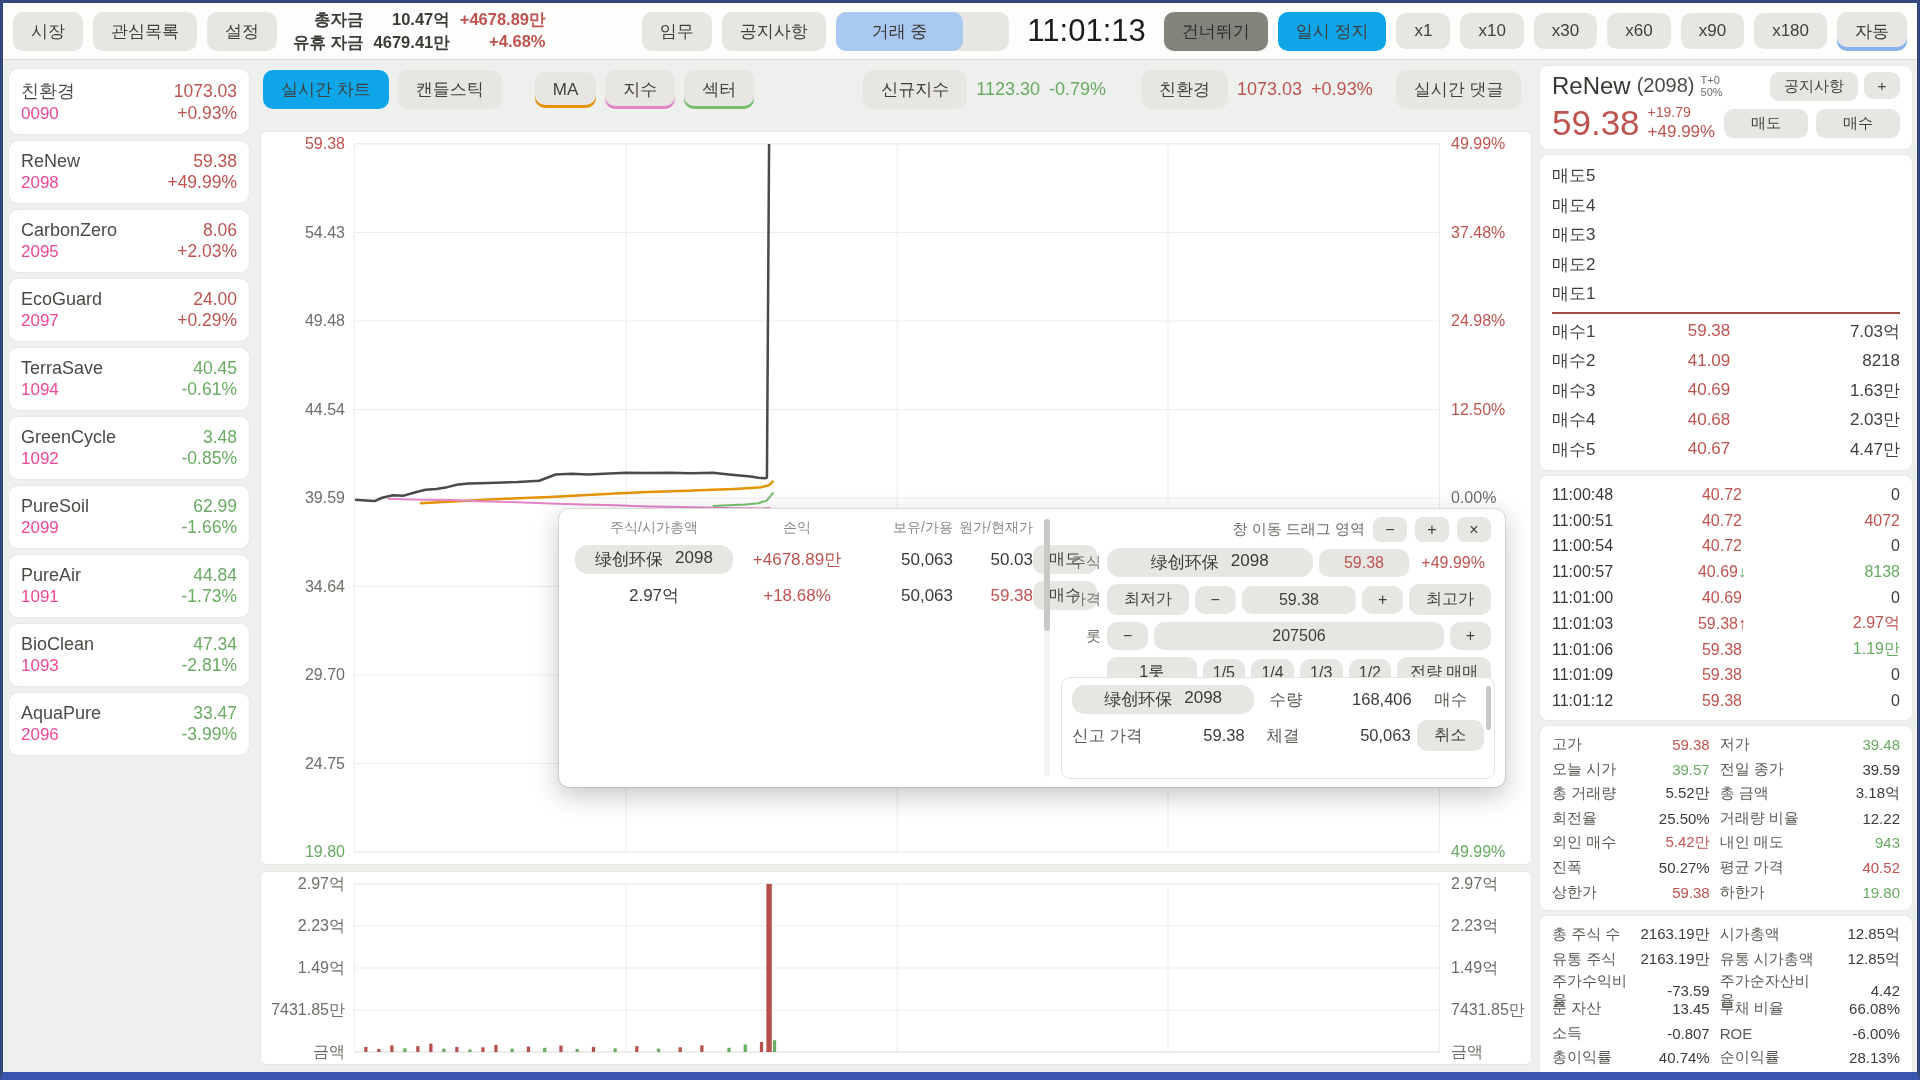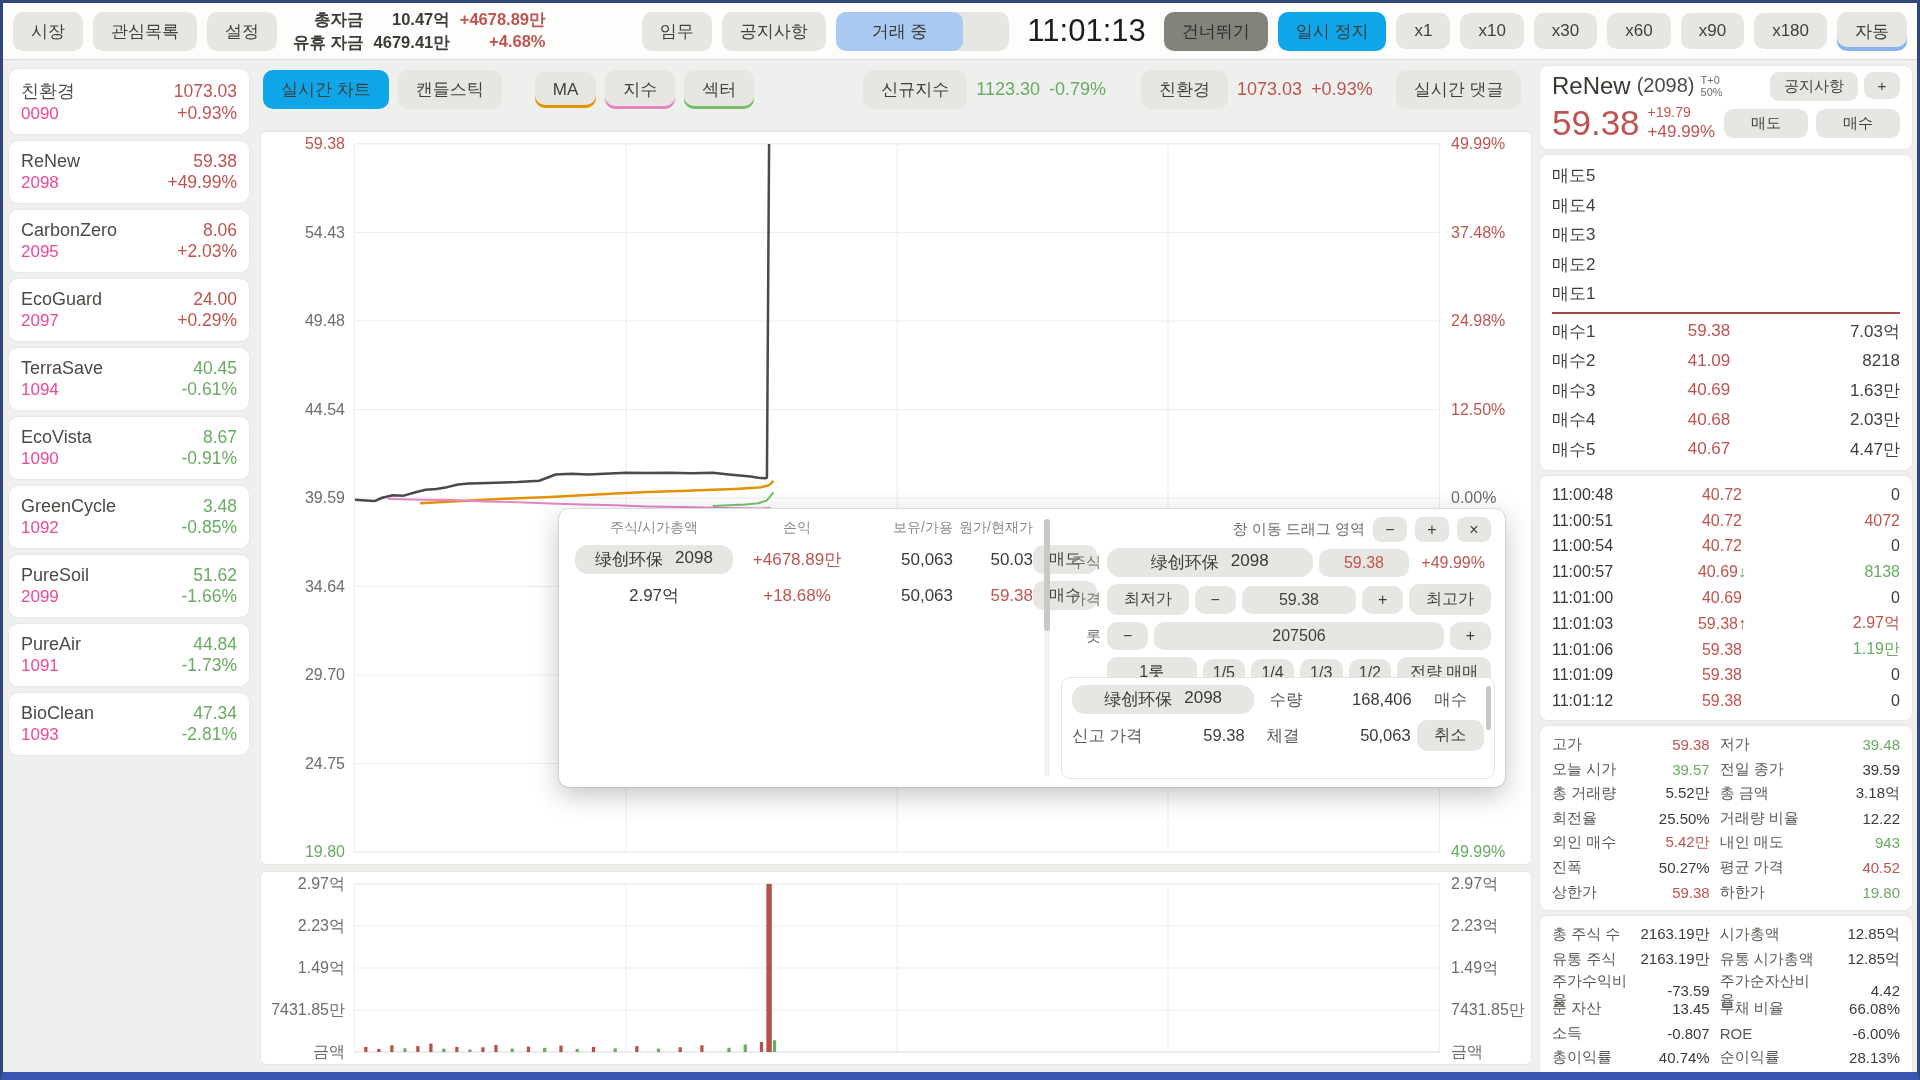--- a/index.html
+++ b/index.html
@@ -186,46 +186,36 @@
         <div class="r">
           <span class="s-name">TerraSave</span>
           <span class="s-price green">40.45</span>
         </div>
         <div class="r">
           <span class="s-code">1094</span>
           <span class="s-chg green">-0.61%</span>
         </div>
       </div>
 
-      <div class="stock-card">
-        <div class="r">
-          <span class="s-name">EcoVista</span>
-          <span class="s-price green">8.67</span>
-        </div>
-        <div class="r">
-          <span class="s-code">1090</span>
-          <span class="s-chg green">-0.91%</span>
-        </div>
-      </div>
 
       <div class="stock-card">
         <div class="r">
           <span class="s-name">GreenCycle</span>
           <span class="s-price green">3.48</span>
         </div>
         <div class="r">
           <span class="s-code">1092</span>
           <span class="s-chg green">-0.85%</span>
         </div>
       </div>
 
       <div class="stock-card">
         <div class="r">
           <span class="s-name">PureSoil</span>
-          <span class="s-price green">51.62</span>
+          <span class="s-price green">62.99</span>
         </div>
         <div class="r">
           <span class="s-code">2099</span>
           <span class="s-chg green">-1.66%</span>
         </div>
       </div>
 
       <div class="stock-card">
         <div class="r">
           <span class="s-name">PureAir</span>
@@ -241,20 +231,30 @@
         <div class="r">
           <span class="s-name">BioClean</span>
           <span class="s-price green">47.34</span>
         </div>
         <div class="r">
           <span class="s-code">1093</span>
           <span class="s-chg green">-2.81%</span>
         </div>
       </div>
 
+      <div class="stock-card">
+        <div class="r">
+          <span class="s-name">AquaPure</span>
+          <span class="s-price green">33.47</span>
+        </div>
+        <div class="r">
+          <span class="s-code">2096</span>
+          <span class="s-chg green">-3.99%</span>
+        </div>
+      </div>
 
   </div>
 
   <div class="main">
     <div class="chart-header">
       <button class="btn blue-btn">실시간 차트</button>
       <button class="btn">캔들스틱</button>
       <button class="btn u-orange" style="margin-left:24px;">MA</button>
       <button class="btn u-pink">지수</button>
       <button class="btn u-green">섹터</button>

